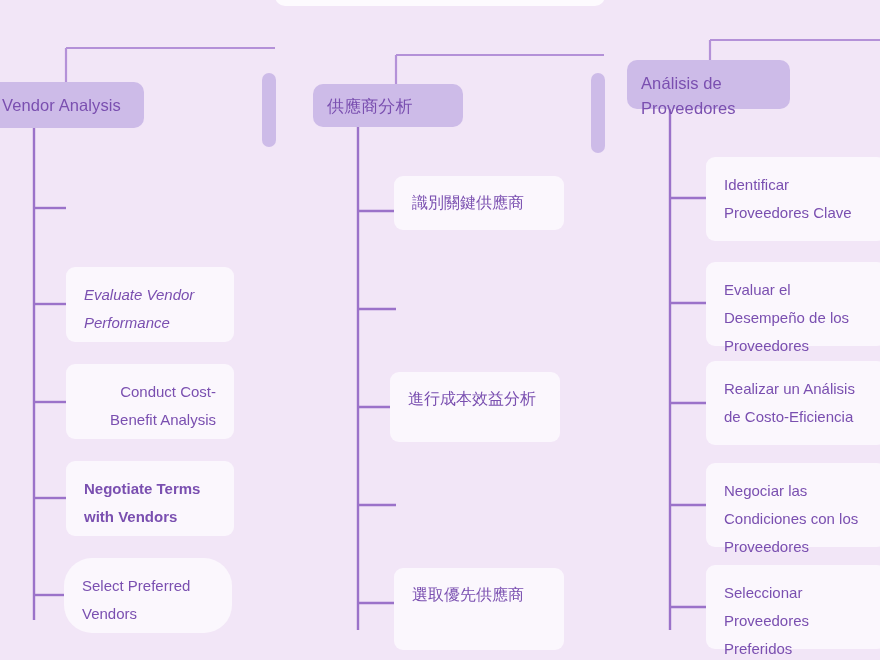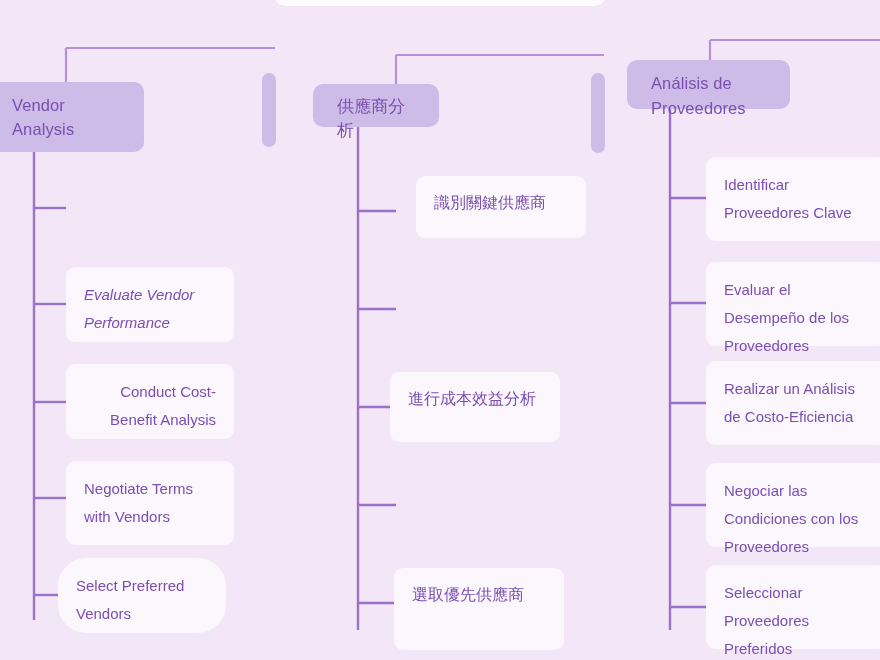--- a/index.html
+++ b/index.html
@@ -44,21 +44,21 @@
 
   
   .root-node {
     position: absolute;
     box-sizing: border-box;
     background: #cdbbe8;
     border-radius: 10px;
     color: #7a4fb0;
     font-size: 16.5px;
     line-height: 24px;
-    padding: 11px 24px;
+    padding: 11px 14px;
     letter-spacing: 0.1px;
     z-index: 3;
   }
   .root-node.cjk {
     font-size: 17px;
   }
 
   
   .leaf-node {
     position: absolute;
@@ -130,28 +130,28 @@
     <line x1="670" y1="303" x2="706" y2="303"></line>
     <line x1="670" y1="403" x2="706" y2="403"></line>
     <line x1="670" y1="505" x2="706" y2="505"></line>
     <line x1="670" y1="607" x2="706" y2="607"></line>
   </svg>
 
   <div class="root-node" style="left:-12px; top:82px; width:156px;">Vendor Analysis</div>
 
   <div class="leaf-node" style="left:66px; top:267px; width:168px; height:75px;font-style:italic;">Evaluate Vendor Performance</div>
   <div class="leaf-node" style="left:66px; top:364px; width:168px; height:75px;text-align:right;">Conduct Cost-Benefit Analysis</div>
-  <div class="leaf-node" style="left:66px; top:461px; width:168px; height:84px;">Negotiate Terms with Vendors</div>
-  <div class="leaf-node" style="left:58px; top:558px; width:168px; height:75px;border-radius:28px;">Select Preferred Vendors</div>
+  <div class="leaf-node" style="left:66px; top:461px; width:168px; height:75px;font-weight:bold;">Negotiate Terms with Vendors</div>
+  <div class="leaf-node" style="left:64px; top:558px; width:168px; height:75px;border-radius:28px;">Select Preferred Vendors</div>
 
   <div class="stub-pill" style="left:262px; top:73px; width:14px; height:74px;"></div>
 
-  <div class="root-node cjk" style="left:313px; top:84px; width:126px; height:43px;">供應商分析</div>
+  <div class="root-node cjk" style="left:313px; top:84px; width:150px; height:43px;">供應商分析</div>
 
-  <div class="leaf-node cjk" style="left:416px; top:176px; width:170px; height:62px;">識別關鍵供應商</div>
+  <div class="leaf-node cjk" style="left:394px; top:176px; width:170px; height:54px;">識別關鍵供應商</div>
   <div class="leaf-node cjk" style="left:390px; top:372px; width:170px; height:70px;">進行成本效益分析</div>
   <div class="leaf-node cjk" style="left:394px; top:568px; width:170px; height:82px;">選取優先供應商</div>
 
   <div class="stub-pill" style="left:591px; top:73px; width:14px; height:80px;"></div>
 
   <div class="root-node" style="left:627px; top:60px; width:163px; height:49px; line-height:25px;">Análisis de Proveedores</div>
 
   <div class="leaf-node" style="left:706px; top:157px; width:180px; height:84px;">Identificar Proveedores Clave</div>
   <div class="leaf-node" style="left:706px; top:262px; width:180px; height:84px;">Evaluar el Desempeño de los Proveedores</div>
   <div class="leaf-node" style="left:706px; top:361px; width:180px; height:84px;">Realizar un Análisis de Costo-Eficiencia</div>

